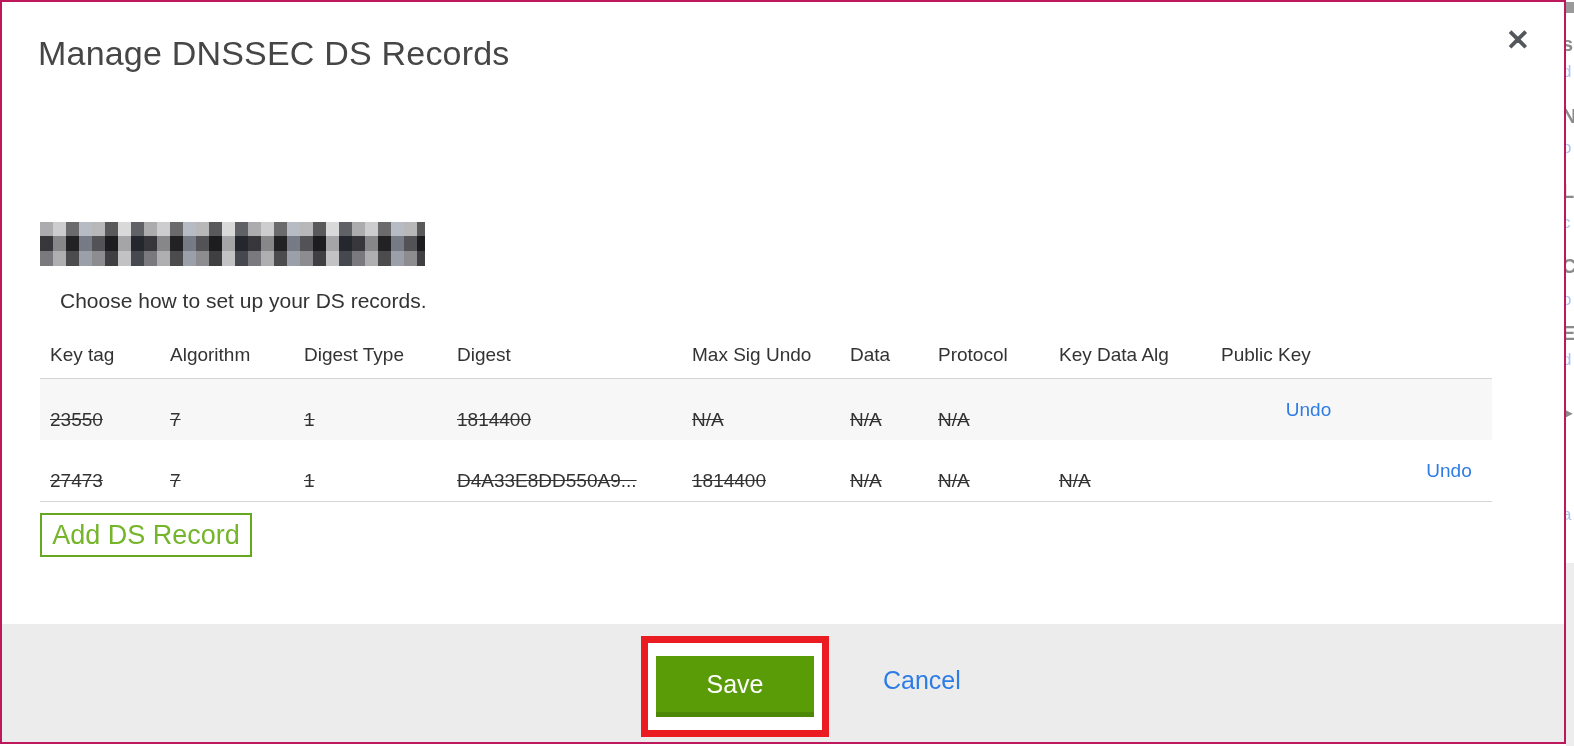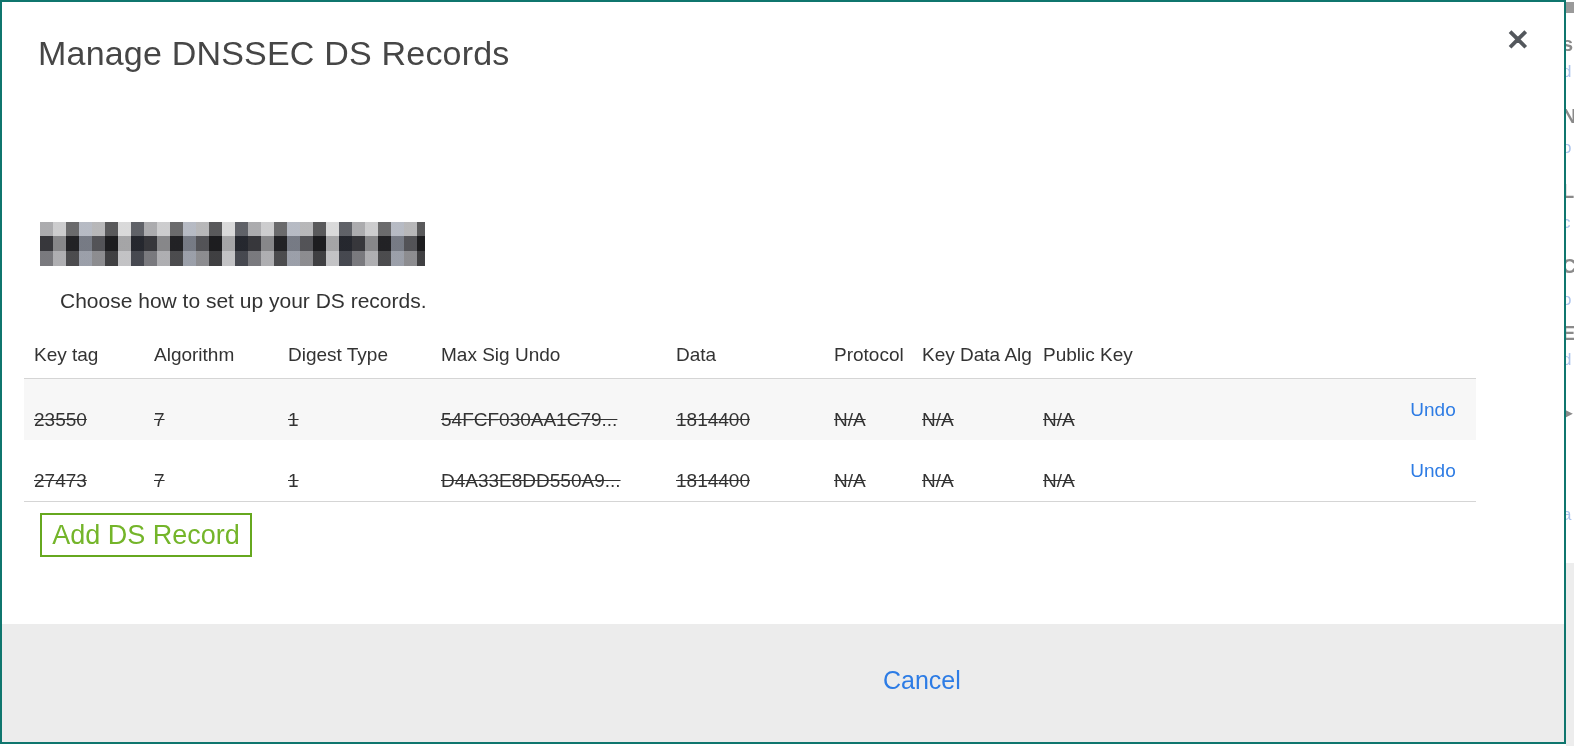--- a/index.html
+++ b/index.html
@@ -8,36 +8,36 @@
 
   
   .page-sliver { position:absolute; right:0; top:0; width:8px; height:746px; background:#ffffff; overflow:hidden; z-index:1; }
   .page-sliver .sliver-topbar { position:absolute; top:2px; left:0; width:8px; height:11px; background:#9a9a9a; }
   .page-sliver .sliver-bottom { position:absolute; top:563px; left:0; width:8px; height:183px; background:#ededed; }
   .sliver-char { position:absolute; left:-4px; white-space:nowrap; }
   .sliver-char.g { color:#8a8a8a; font-weight:bold; font-size:20px; }
   .sliver-char.b { color:#a9c3ec; font-size:17px; }
 
   
-  .modal { position:absolute; left:0; top:0; width:1566px; height:744px; background:#ffffff; border:2px solid #0f766e; z-index:2; }
+  .modal { position:absolute; left:0; top:0; width:1566px; height:744px; background:#ffffff; border:2px solid #be185d; z-index:2; }
 
   .modal-title { position:absolute; left:36px; top:32px; font-size:34px; color:#464646; letter-spacing:0.2px; }
   .close-btn { position:absolute; left:1498px; top:20px; width:36px; height:36px; font-size:29px; color:#53575c; text-align:center; line-height:36px; cursor:pointer; font-weight:bold; }
 
   .domain-redacted { position:absolute; left:38px; top:220px; width:385px; height:44px;
     background-color:#46464c;
     background-image:
       repeating-linear-gradient(90deg, rgba(255,255,255,0.00) 0 13px, rgba(255,255,255,0.40) 13px 26px, rgba(0,0,0,0.38) 26px 39px, rgba(196,205,222,0.45) 39px 52px, rgba(255,255,255,0.14) 52px 65px, rgba(0,0,0,0.48) 65px 78px, rgba(255,255,255,0.55) 78px 91px, rgba(20,24,34,0.5) 91px 104px),
       repeating-linear-gradient(0deg, rgba(255,255,255,0.28) 0 15px, rgba(0,0,0,0.22) 15px 30px, rgba(255,255,255,0.55) 30px 44px);
   }
 
   .subtitle { position:absolute; left:38px; top:287px; font-size:21px; color:#333333;margin-left:20px; }
 
   
-  .ds-table { position:absolute; left:22px; top:330px; width:1452px; font-size:19px; color:#333333; }
+  .ds-table { position:absolute; left:38px; top:330px; width:1452px; font-size:19px; color:#333333; }
   .t-row { display:grid; grid-template-columns:120px 134px 153px 235px 158px 88px 121px 162px 1fr 70px; align-items:center; }
   .t-head { height:46px; }
   .t-head .cell { color:#333333; }
   .t-body { border-top:1px solid #d5d5d5; border-bottom:1px solid #d5d5d5; }
   .t-body .t-row { height:61px; }
   .t-body .t-row.alt { background:#f7f7f7; }
   .cell { padding-left:10px; overflow:hidden; white-space:nowrap; }
   .cell.del { text-decoration:line-through;margin-top:21px; }
   .cell.action { text-align:center; padding-right:16px; padding-left:0; }
   .undo-link { color:#2e7ce4; cursor:pointer; text-decoration:none; }
@@ -77,33 +77,33 @@
 
   <div class="domain-redacted"></div>
 
   <div class="subtitle">Choose how to set up your DS records.</div>
 
   <div class="ds-table">
     <div class="t-row t-head">
       <div class="cell">Key tag</div>
       <div class="cell">Algorithm</div>
       <div class="cell">Digest Type</div>
+      <div class="cell">Digest</div>
       <div class="cell">Max Sig Undo</div>
       <div class="cell">Data</div>
       <div class="cell">Protocol</div>
       <div class="cell">Key Data Alg</div>
       <div class="cell">Public Key</div>
       <div class="cell action"></div>
     </div>
     <div class="t-body">
       <div class="t-row alt">
         <div class="cell del">23550</div>
         <div class="cell del">7</div>
         <div class="cell del">1</div>
-        <div class="cell del">54FCF030AA1C79...</div>
         <div class="cell del">1814400</div>
         <div class="cell del">N/A</div>
         <div class="cell del">N/A</div>
         <div class="cell del">N/A</div>
         <div class="cell del"></div>
         <div class="cell action"><a class="undo-link">Undo</a></div>
       </div>
       <div class="t-row">
         <div class="cell del">27473</div>
         <div class="cell del">7</div>
@@ -115,16 +115,19 @@
         <div class="cell del">N/A</div>
         <div class="cell del"></div>
         <div class="cell action"><a class="undo-link">Undo</a></div>
       </div>
     </div>
   </div>
 
   <div class="add-ds-btn">Add DS Record</div>
 
   <div class="modal-footer">
+    <div class="highlight-box">
+      <button class="save-btn">Save</button>
+    </div>
     <a class="cancel-link">Cancel</a>
   </div>
 
 </div>
 
 </body></html>

